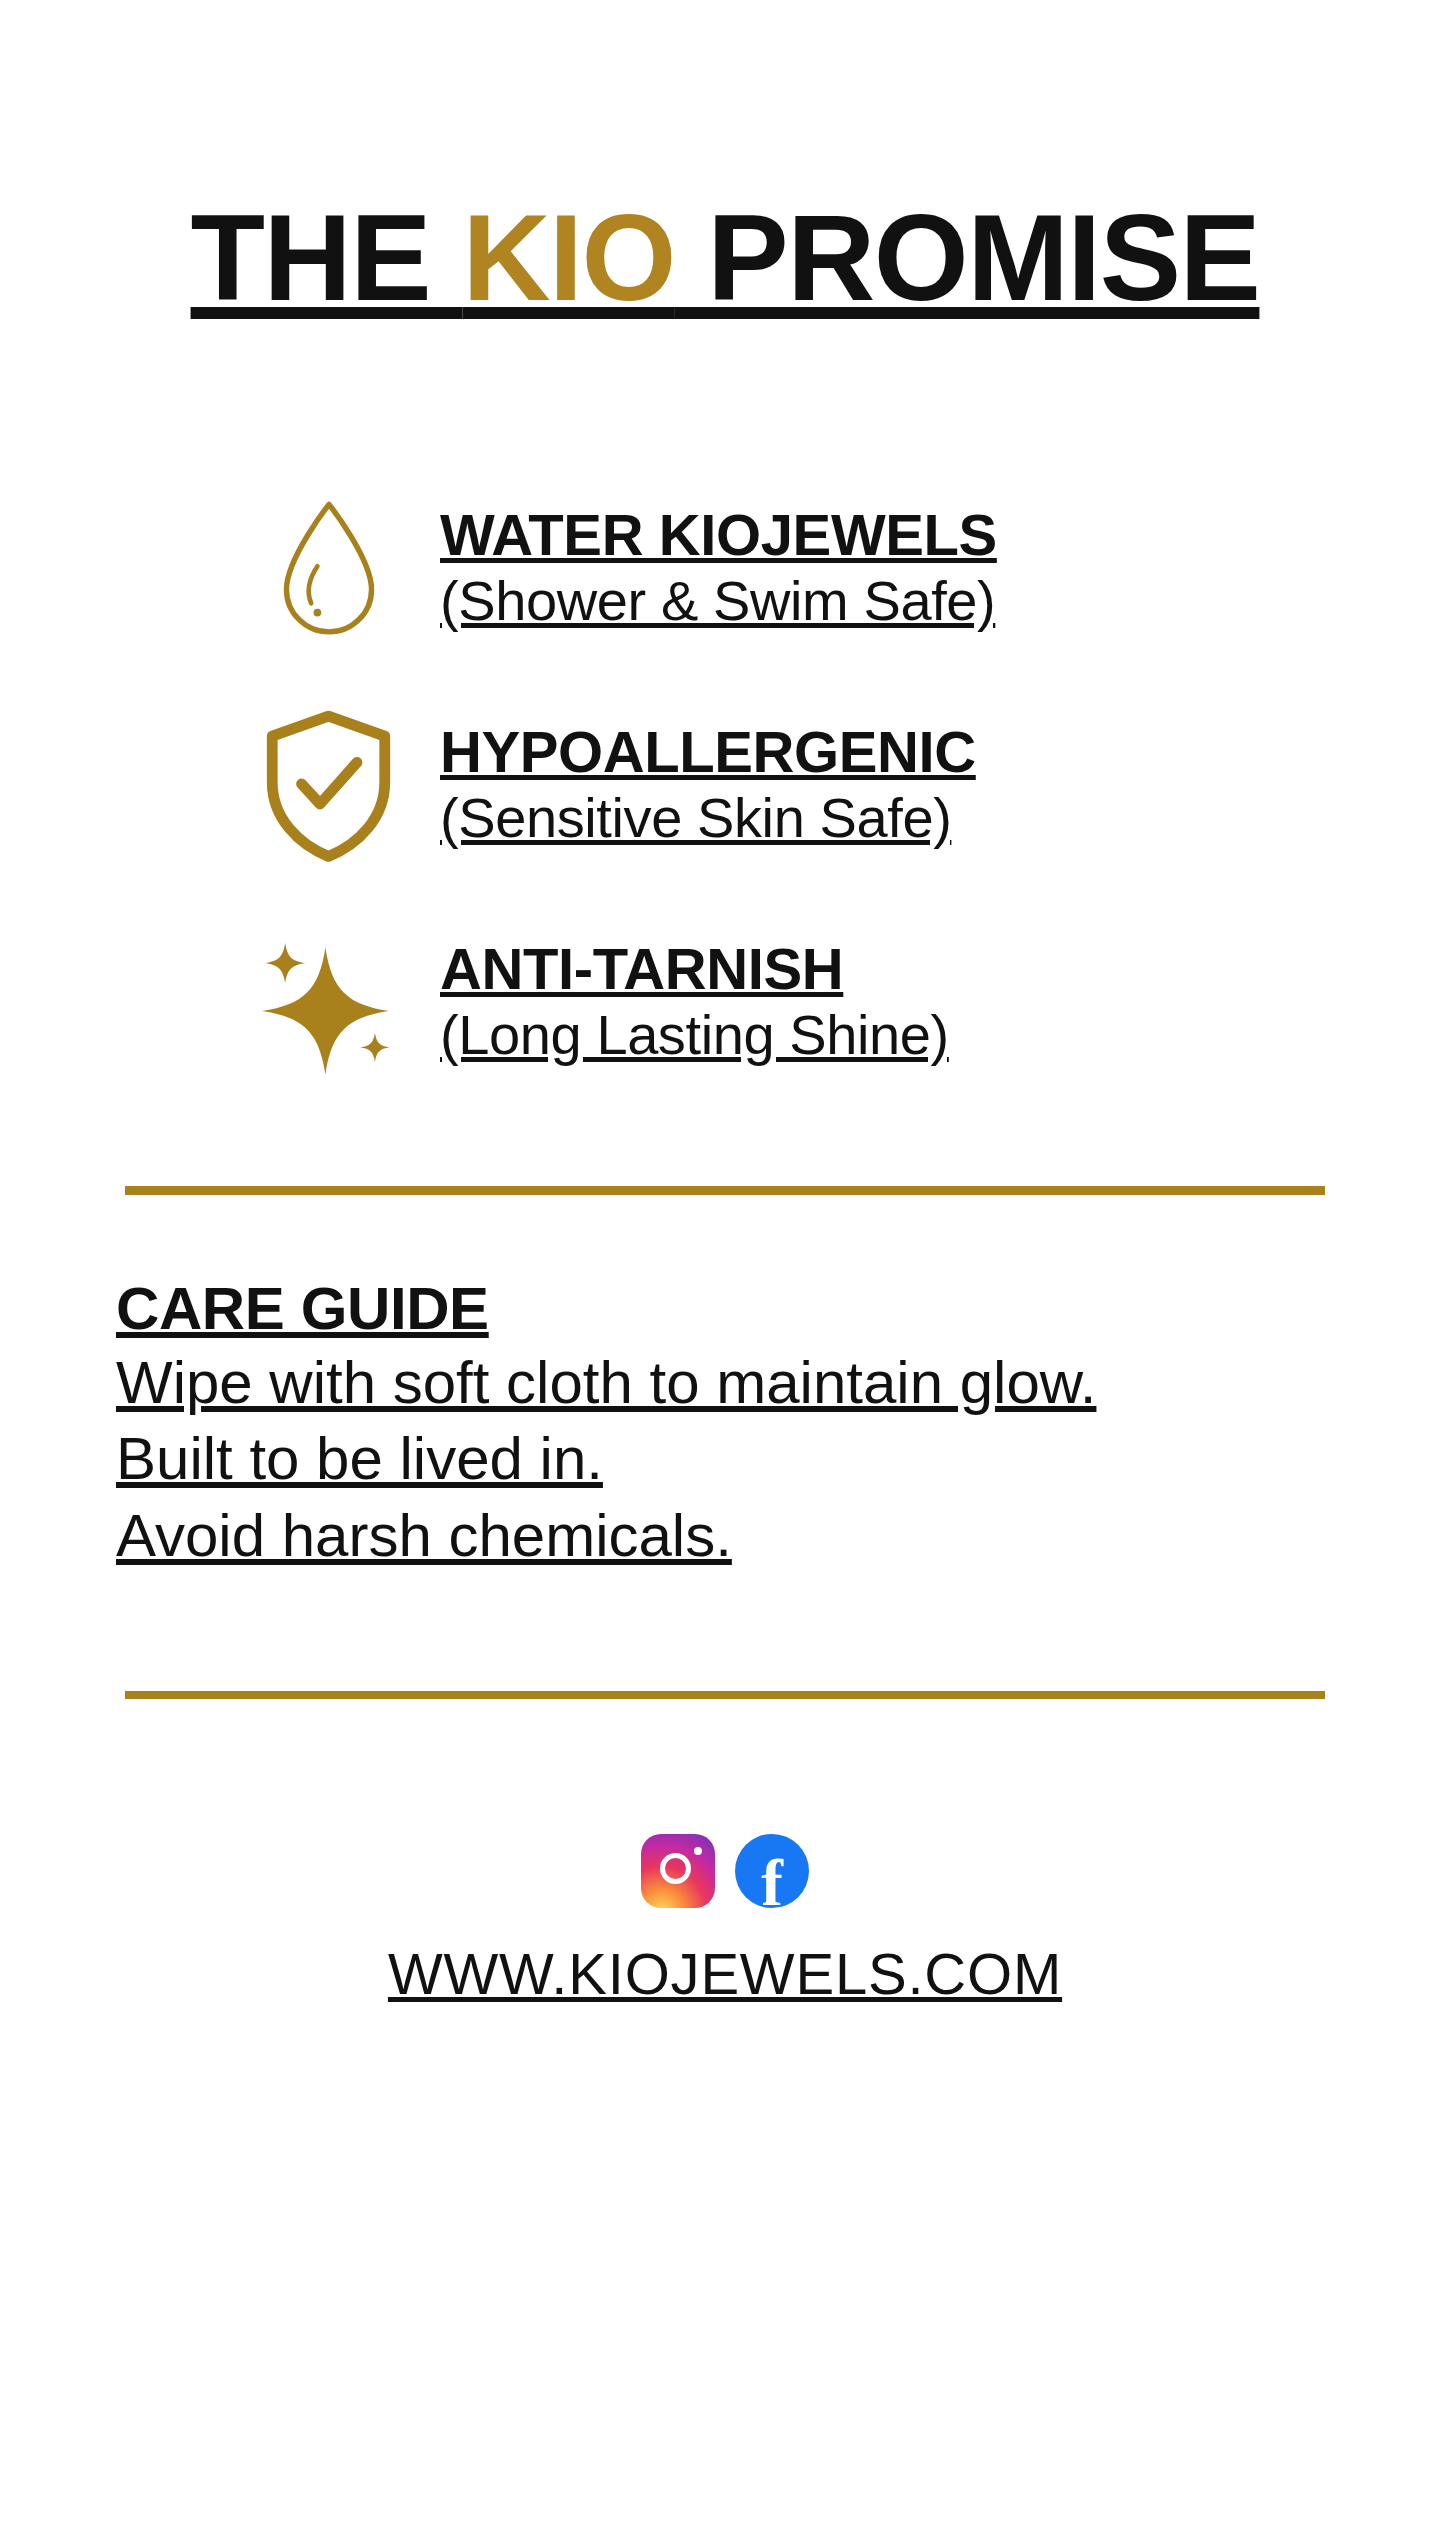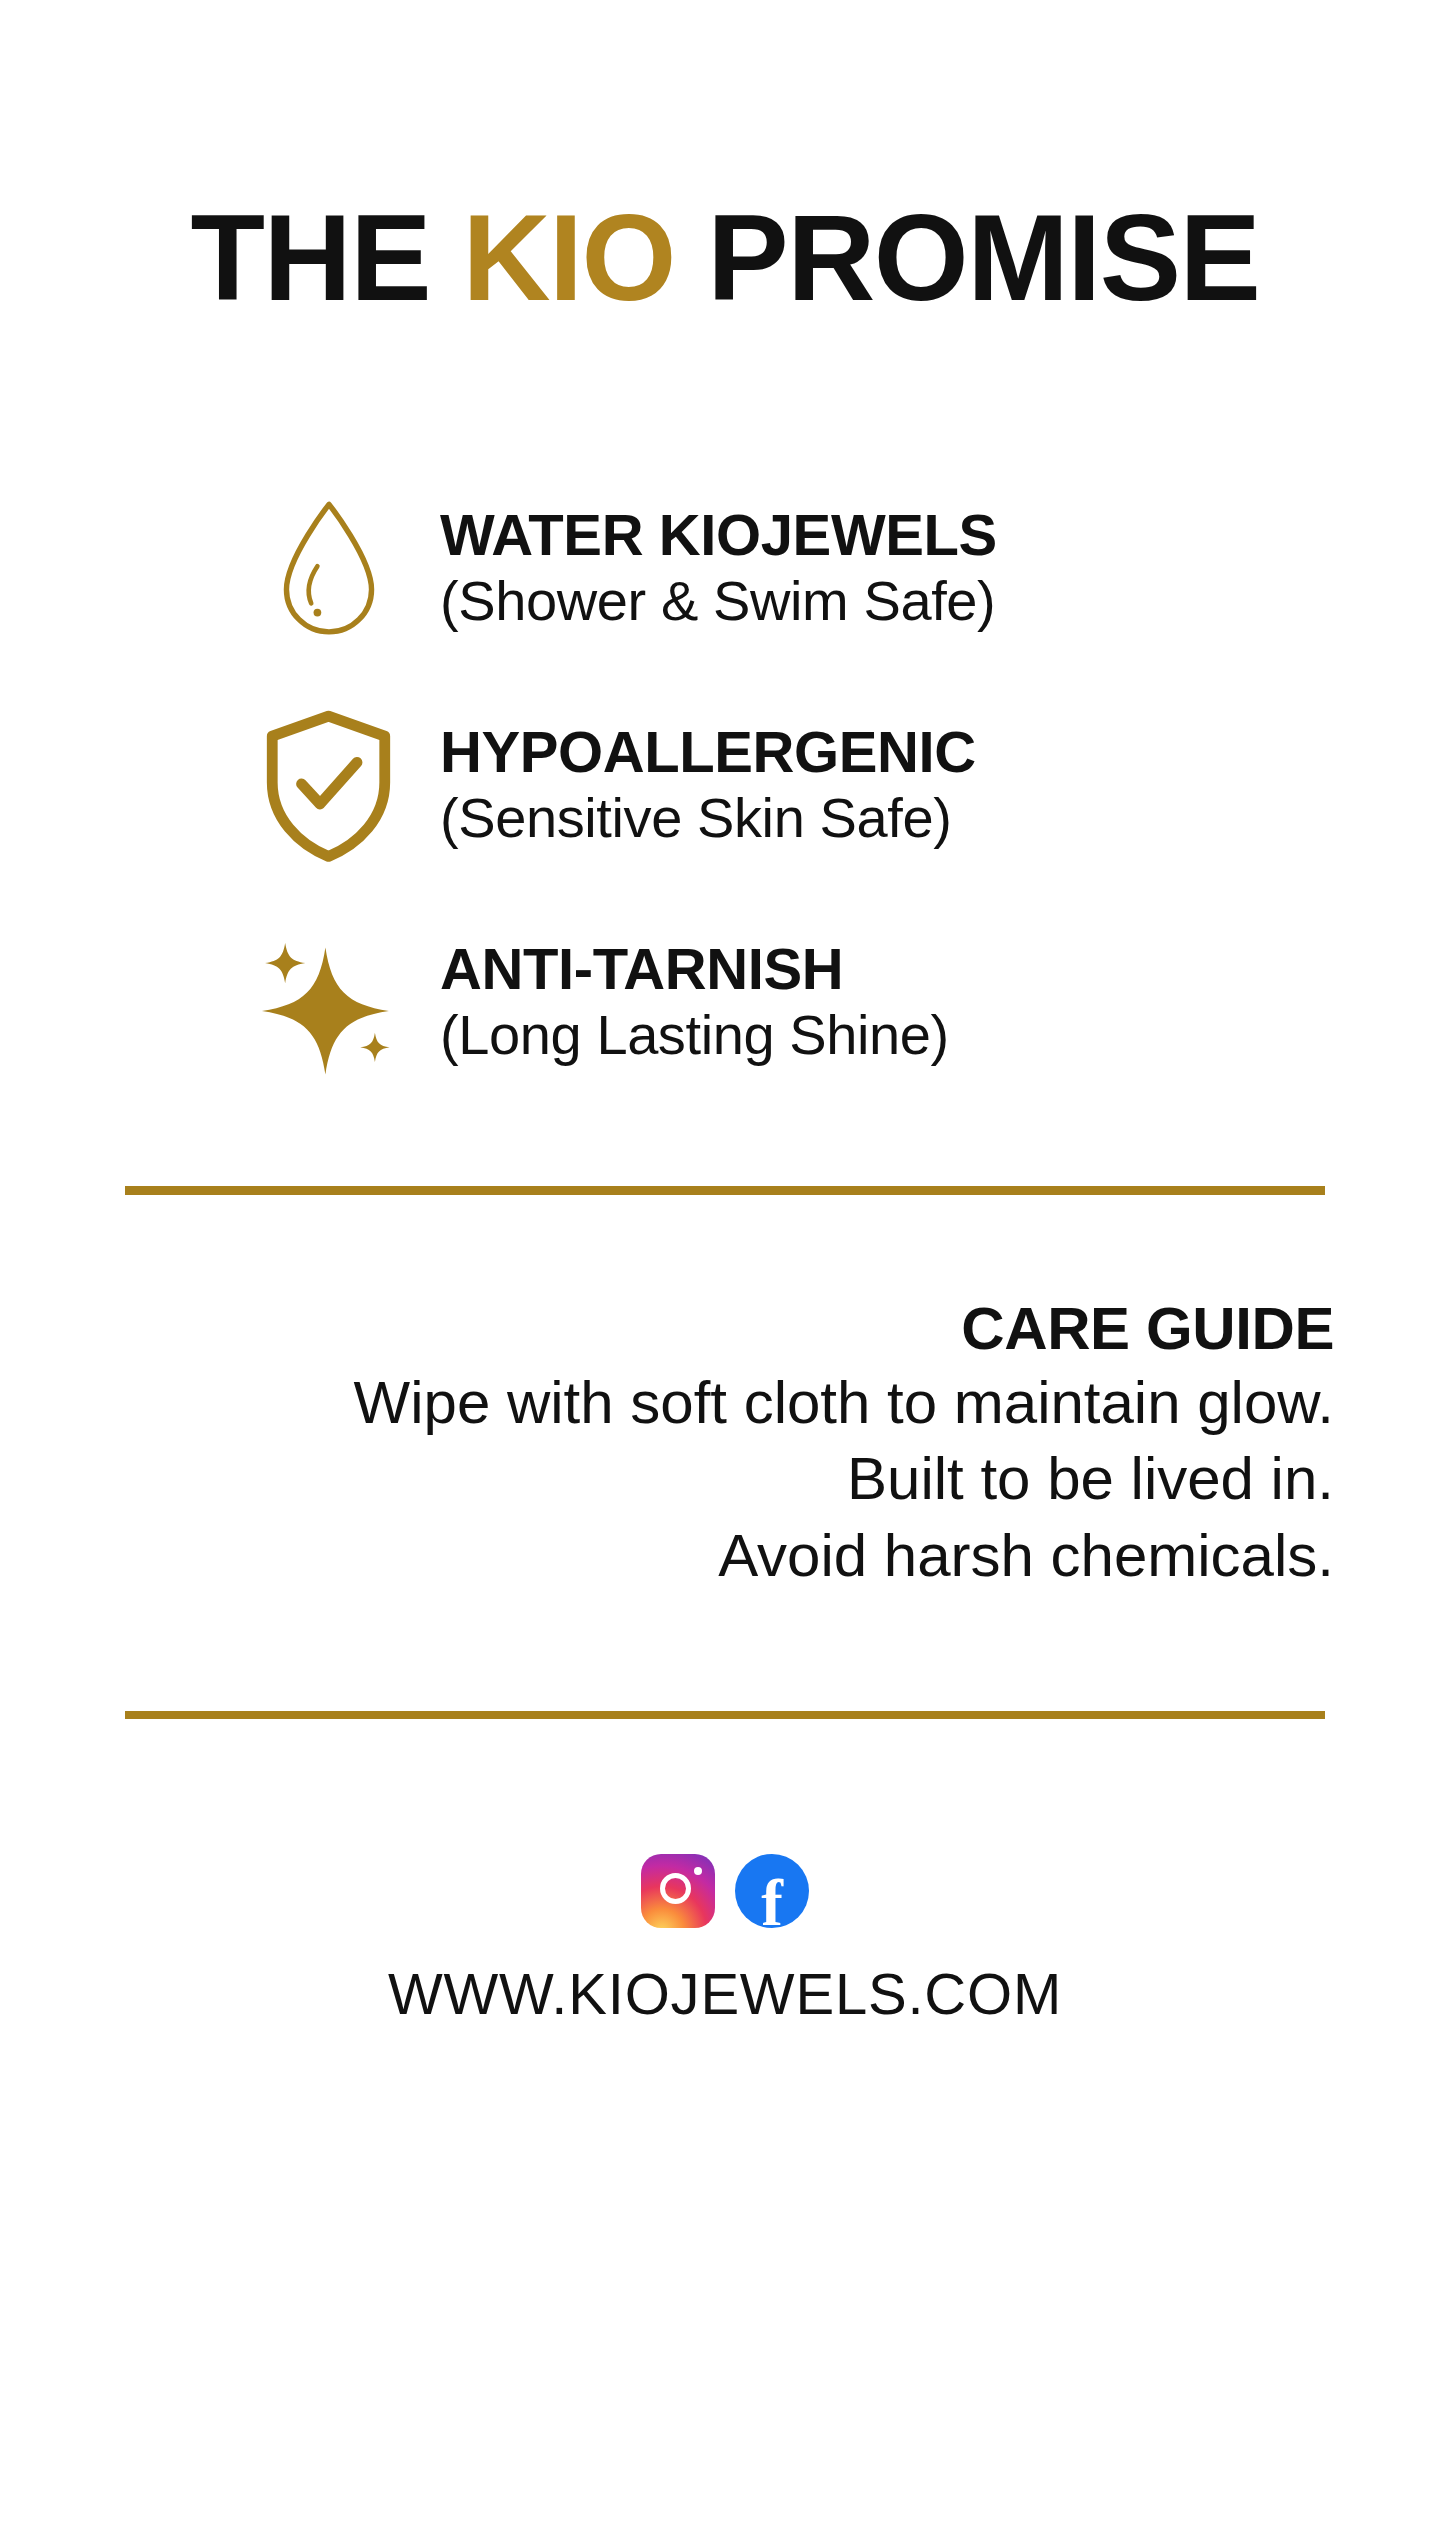--- a/index.html
+++ b/index.html
@@ -16,20 +16,21 @@
   }
   .card {
     position: relative;
     width: 1450px;
     height: 2160px;
     background: #ffffff;
     box-sizing: border-box;
     padding: 0 116px;
     display: flex;
     flex-direction: column;
+    text-decoration: underline;
   }
 
   
   .title-wrap {
     margin-top: 197px;
     text-align: center;
   }
   .title {
     font-family: "Liberation Sans", sans-serif;
     font-weight: bold;
@@ -88,22 +89,22 @@
   .divider {
     height: 8.5px;
     background: #a8801c;
     margin: 0 9.3px;
   }
   .divider.top { margin-top: 101px; }
   .divider.bottom { margin-top: 0; }
 
   
   .care {
-    text-align: right;
-    margin-top: 98px;
+    text-align: left;
+    margin-top: 78px;
   }
   .care-title {
     font-size: 60px;
     font-weight: bold;
     letter-spacing: -0.4px;
     color: #111111;
     line-height: 1.2;
   }
   .care-line {
     font-size: 60px;

